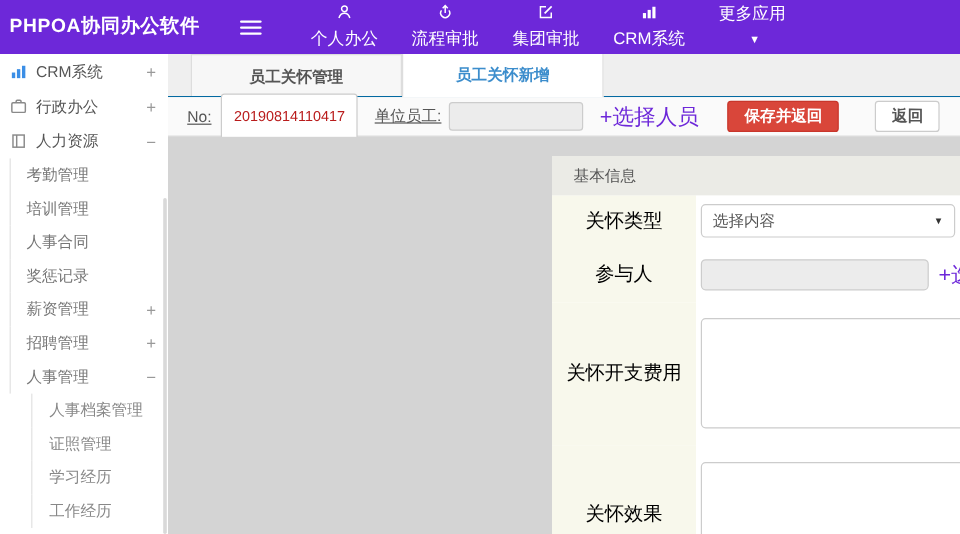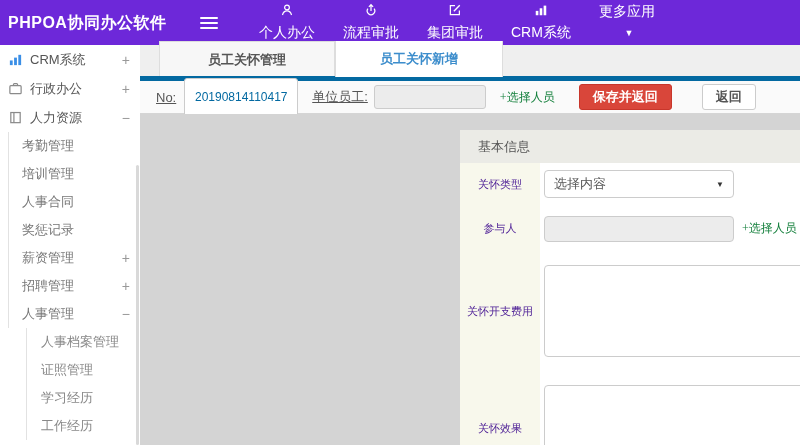--- a/index.html
+++ b/index.html
@@ -28,60 +28,60 @@
     padding-left:13px; color:#777; }
   .side-row.lv3 { height:28px; margin-left:26px; border-left:1px solid #e2e2e2;
     padding-left:14px; color:#888; }
   .expand-sign { position:absolute; right:10px; top:50%; transform:translateY(-50%);
     color:#999; font-size:14px; font-weight:400; }
   .side-scrollbar { position:absolute; left:136px; top:120px; width:3px; height:280px;
     background:#d9d9d9; border-radius:2px; }
 
   
   .tabbar { position:absolute; left:140px; top:45px; width:660px; height:36px;
-    background:#efefef; border-bottom:5px solid #0369a1; display:flex; align-items:flex-end; }
+    background:#efefef; border-bottom:1px solid #0369a1; display:flex; align-items:flex-end; }
   .tab { height:35px; line-height:35px; text-align:center; font-size:13px; font-weight:bold; cursor:pointer; }
   .tab.inactive { width:176px; margin-left:19px; background:#f7f7f7;
     border:1px solid #ddd; border-bottom:none; color:#555; }
   .tab.active { width:168px; background:#fff; color:#3c8dcc; height:36px; line-height:36px;
     margin-bottom:-1px; border-left:1px solid #ddd; border-right:1px solid #ddd;text-align:center; }
 
   
   .toolbar { position:absolute; left:140px; top:81px; width:660px; height:33px;
     background:#fafafa; border-bottom:1px solid #d5d5d5; display:flex; align-items:center; }
   .tl-label { font-size:13px; color:#555;text-decoration:underline; }
   .no-label { margin-left:16px; }
   .no-input { margin-left:8px; width:114px; height:39px; border:1px solid #ccc; border-radius:3px;
-    font-size:12px; color:#0369a1; padding:0 6px; text-align:center; background:#fff; outline:none;
+    font-size:12px; color:#b91c1c; padding:0 6px; text-align:center; background:#fff; outline:none;
     font-family:"Liberation Sans","DejaVu Sans",sans-serif; }
   .unit-label { margin-left:14px; }
   .unit-input { margin-left:6px; width:112px; height:24px; border:1px solid #ccc; border-radius:3px;
     background:#ececec; outline:none; }
-  .link { font-size:12px; color:#15803d; text-decoration:none; cursor:pointer; white-space:nowrap;font-family:Liberation Serif, serif; }
+  .link { font-size:18px; color:#6d28d9; text-decoration:none; cursor:pointer; white-space:nowrap; }
   .select-person-link { margin-left:14px; }
   .btn { font-size:13px; font-weight:bold; border-radius:3px; cursor:pointer; height:26px;
     padding:0 13px; line-height:24px; }
   .btn-save { margin-left:24px; background:#d9463a; border:1px solid #c8362b; color:#fff; }
   .btn-back { margin-left:30px; background:#fff; border:1px solid #ccc; color:#555; }
 
   
   .content { position:absolute; left:140px; top:114px; width:660px; height:331px;
     background:#d4d4d4; overflow:hidden; }
   .panel { position:absolute; left:320px; top:16px; width:400px; height:380px; background:#fff; }
   .panel-header { height:33px; line-height:33px; background:#ebebe6; color:#555;
     font-size:13px; padding-left:18px; }
   .frow { display:flex; }
-  .frow .lbl { width:80px; background:#f8f8ec; display:flex; align-items:center;
-    justify-content:center; font-size:11px; color:#4c1d95; text-align:center; flex:0 0 auto; }
+  .frow .lbl { width:120px; background:#f8f8ec; display:flex; align-items:center;
+    justify-content:center; font-size:16px; color:#000000; text-align:center; flex:0 0 auto; }
   .frow .fld { flex:1; background:#fff; display:flex; padding-left:4px; }
   .r1 { height:42px; } .r1 .fld { align-items:center; }
   .r2 { height:47px; } .r2 .fld { align-items:center; }
   .r3 { height:119px; } .r3 .fld { align-items:flex-start; }
   .r4 { height:114px; } .r4 .fld { align-items:flex-start; }
-  .form-select { width:190px; height:28px; background:#fff; border:1px solid #ccc; border-radius:4px;
+  .form-select { width:212px; height:28px; background:#fff; border:1px solid #ccc; border-radius:4px;
     display:flex; align-items:center; justify-content:space-between; padding:0 9px;
     font-size:13px; color:#555; cursor:pointer; }
   .form-select .caret2 { font-size:8px; color:#333; }
   .dis-input { width:190px; height:26px; background:#ececec; border:1px solid #ccc;
     border-radius:4px; }
   .fld-link { margin-left:8px; }
   .ta { width:440px; background:#fff; border:1px solid #ccc; border-radius:4px; resize:none;
     outline:none; }
   .r3 .ta { height:92px; margin-top:13px; }
   .r4 .ta { height:92px; margin-top:14px; }

